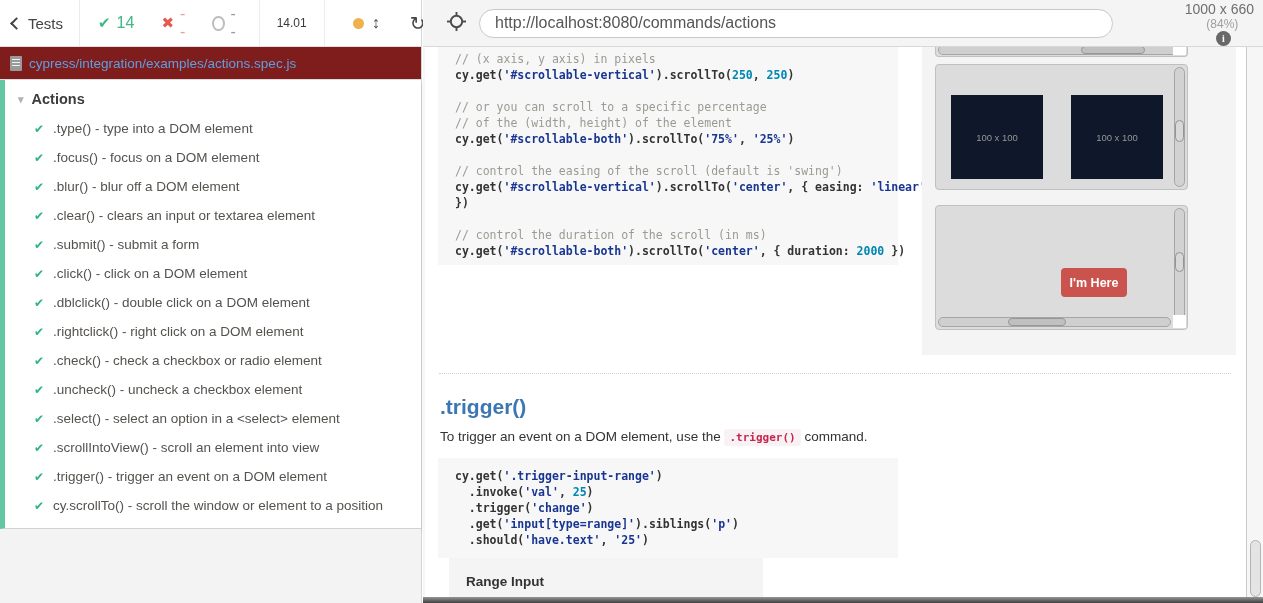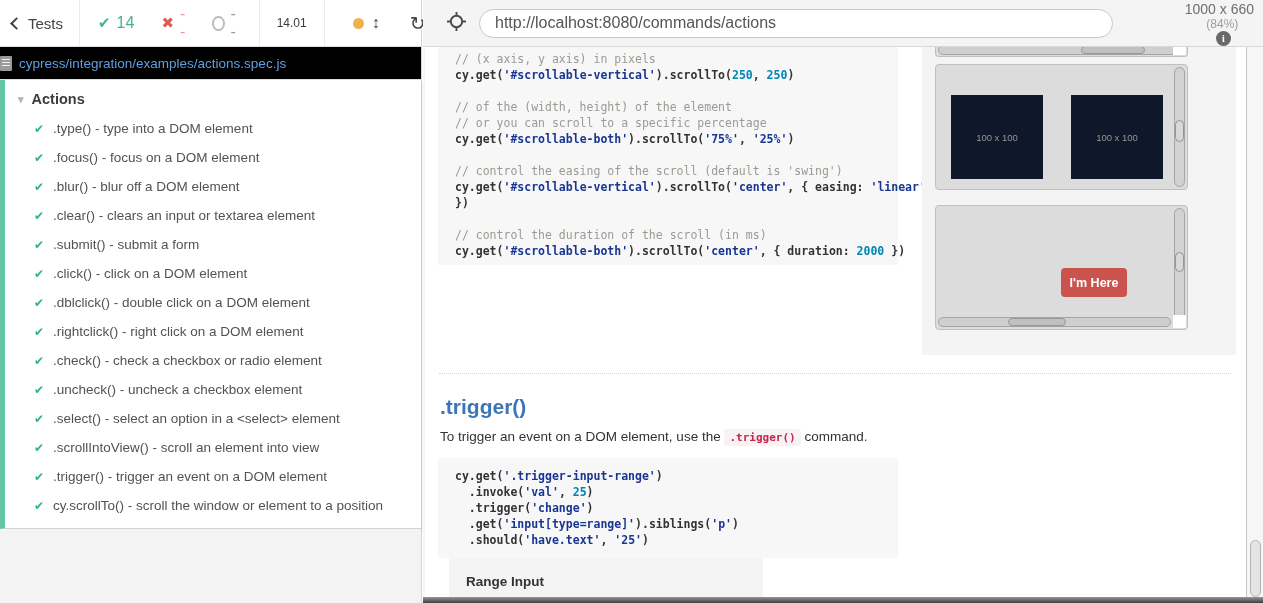--- a/index.html
+++ b/index.html
@@ -24,22 +24,22 @@
   .stat-pending { color:#9a9a9a; }
   .ring { width:15px; height:15px; border:2px solid #bdbdbd; border-radius:50%; }
   .duration { display:flex; align-items:center; padding:0 17px; border-right:1px solid #ececec;
     font-size:12px; color:#3a3a3a; }
   .controls { flex:1; display:flex; align-items:center; }
   .autoscroll { margin-left:28px; display:flex; align-items:center; gap:8px; cursor:pointer; }
   .dot { width:11px; height:11px; border-radius:50%; background:var(--warning,#efb14d); }
   .updown { font-size:16px; font-weight:bold; color:#474747; }
   .refresh { margin-left:30px; font-size:19px; color:#474747; cursor:pointer; line-height:1; }
 
-  .spec-row { height:33px; background:#000000; border-bottom:1px solid #dcdcdc;
-    display:flex; align-items:center; gap:7px; flex:0 0 auto; }
+  .spec-row { height:33px; background:#7f1d1d; border-bottom:1px solid #dcdcdc;
+    display:flex; align-items:center; gap:7px; padding-left:10px; flex:0 0 auto; }
   .file-ic { width:12px; height:15px; background:#9a9a9a; position:relative; border-radius:1px; }
   .file-ic:before { content:""; position:absolute; left:2px; top:3px; width:8px; height:1.5px;
     background:#f1f1f1; box-shadow:0 3px 0 #f1f1f1, 0 6px 0 #f1f1f1; }
   .spec-link { font-size:13.5px; color:var(--link,#5f9fe0); cursor:pointer; }
 
   .suite-wrap { border-left:5px solid var(--suite-green,#63c6a2); background:#fff;
     border-bottom:1px solid #d2d2d2; box-shadow:0 3px 4px rgba(0,0,0,.14); padding-bottom:8px; flex:0 0 auto; }
   .suite-header { display:flex; align-items:center; gap:8px; padding:11px 0 7px 13px;
     font-size:14.5px; font-weight:bold; color:#3d3d3d; cursor:pointer; }
   .caret { color:#b3b3b3; font-size:11px; }
@@ -250,22 +250,22 @@
   </div>
 
   <div class="aut-body">
     <div class="page">
 
       <div class="ex-row">
         <div class="code-block">
             <div class="code-line"><span class="tok-c">// (x axis, y axis) in pixels</span></div>
             <div class="code-line"><span class="tok-p">cy.get(</span><span class="tok-s">'#scrollable-vertical'</span><span class="tok-p">).scrollTo(</span><span class="tok-n">250</span><span class="tok-p">, </span><span class="tok-n">250</span><span class="tok-p">)</span></div>
             <div class="code-line">&nbsp;</div>
+            <div class="code-line"><span class="tok-c">// or you can scroll to a specific percentage</span></div>
             <div class="code-line"><span class="tok-c">// of the (width, height) of the element</span></div>
-            <div class="code-line"><span class="tok-c">// or you can scroll to a specific percentage</span></div>
             <div class="code-line"><span class="tok-p">cy.get(</span><span class="tok-s">'#scrollable-both'</span><span class="tok-p">).scrollTo(</span><span class="tok-s">'75%'</span><span class="tok-p">, </span><span class="tok-s">'25%'</span><span class="tok-p">)</span></div>
             <div class="code-line">&nbsp;</div>
             <div class="code-line"><span class="tok-c">// control the easing of the scroll (default is 'swing')</span></div>
             <div class="code-line"><span class="tok-p">cy.get(</span><span class="tok-s">'#scrollable-vertical'</span><span class="tok-p">).scrollTo(</span><span class="tok-s">'center'</span><span class="tok-p">, { easing: </span><span class="tok-s">'linear'</span></div>
             <div class="code-line"><span class="tok-p">})</span></div>
             <div class="code-line">&nbsp;</div>
             <div class="code-line"><span class="tok-c">// control the duration of the scroll (in ms)</span></div>
             <div class="code-line"><span class="tok-p">cy.get(</span><span class="tok-s">'#scrollable-both'</span><span class="tok-p">).scrollTo(</span><span class="tok-s">'center'</span><span class="tok-p">, { duration: </span><span class="tok-n">2000</span><span class="tok-p"> })</span></div>
           </div>
         <div class="demo-panel panel-scrollto">

